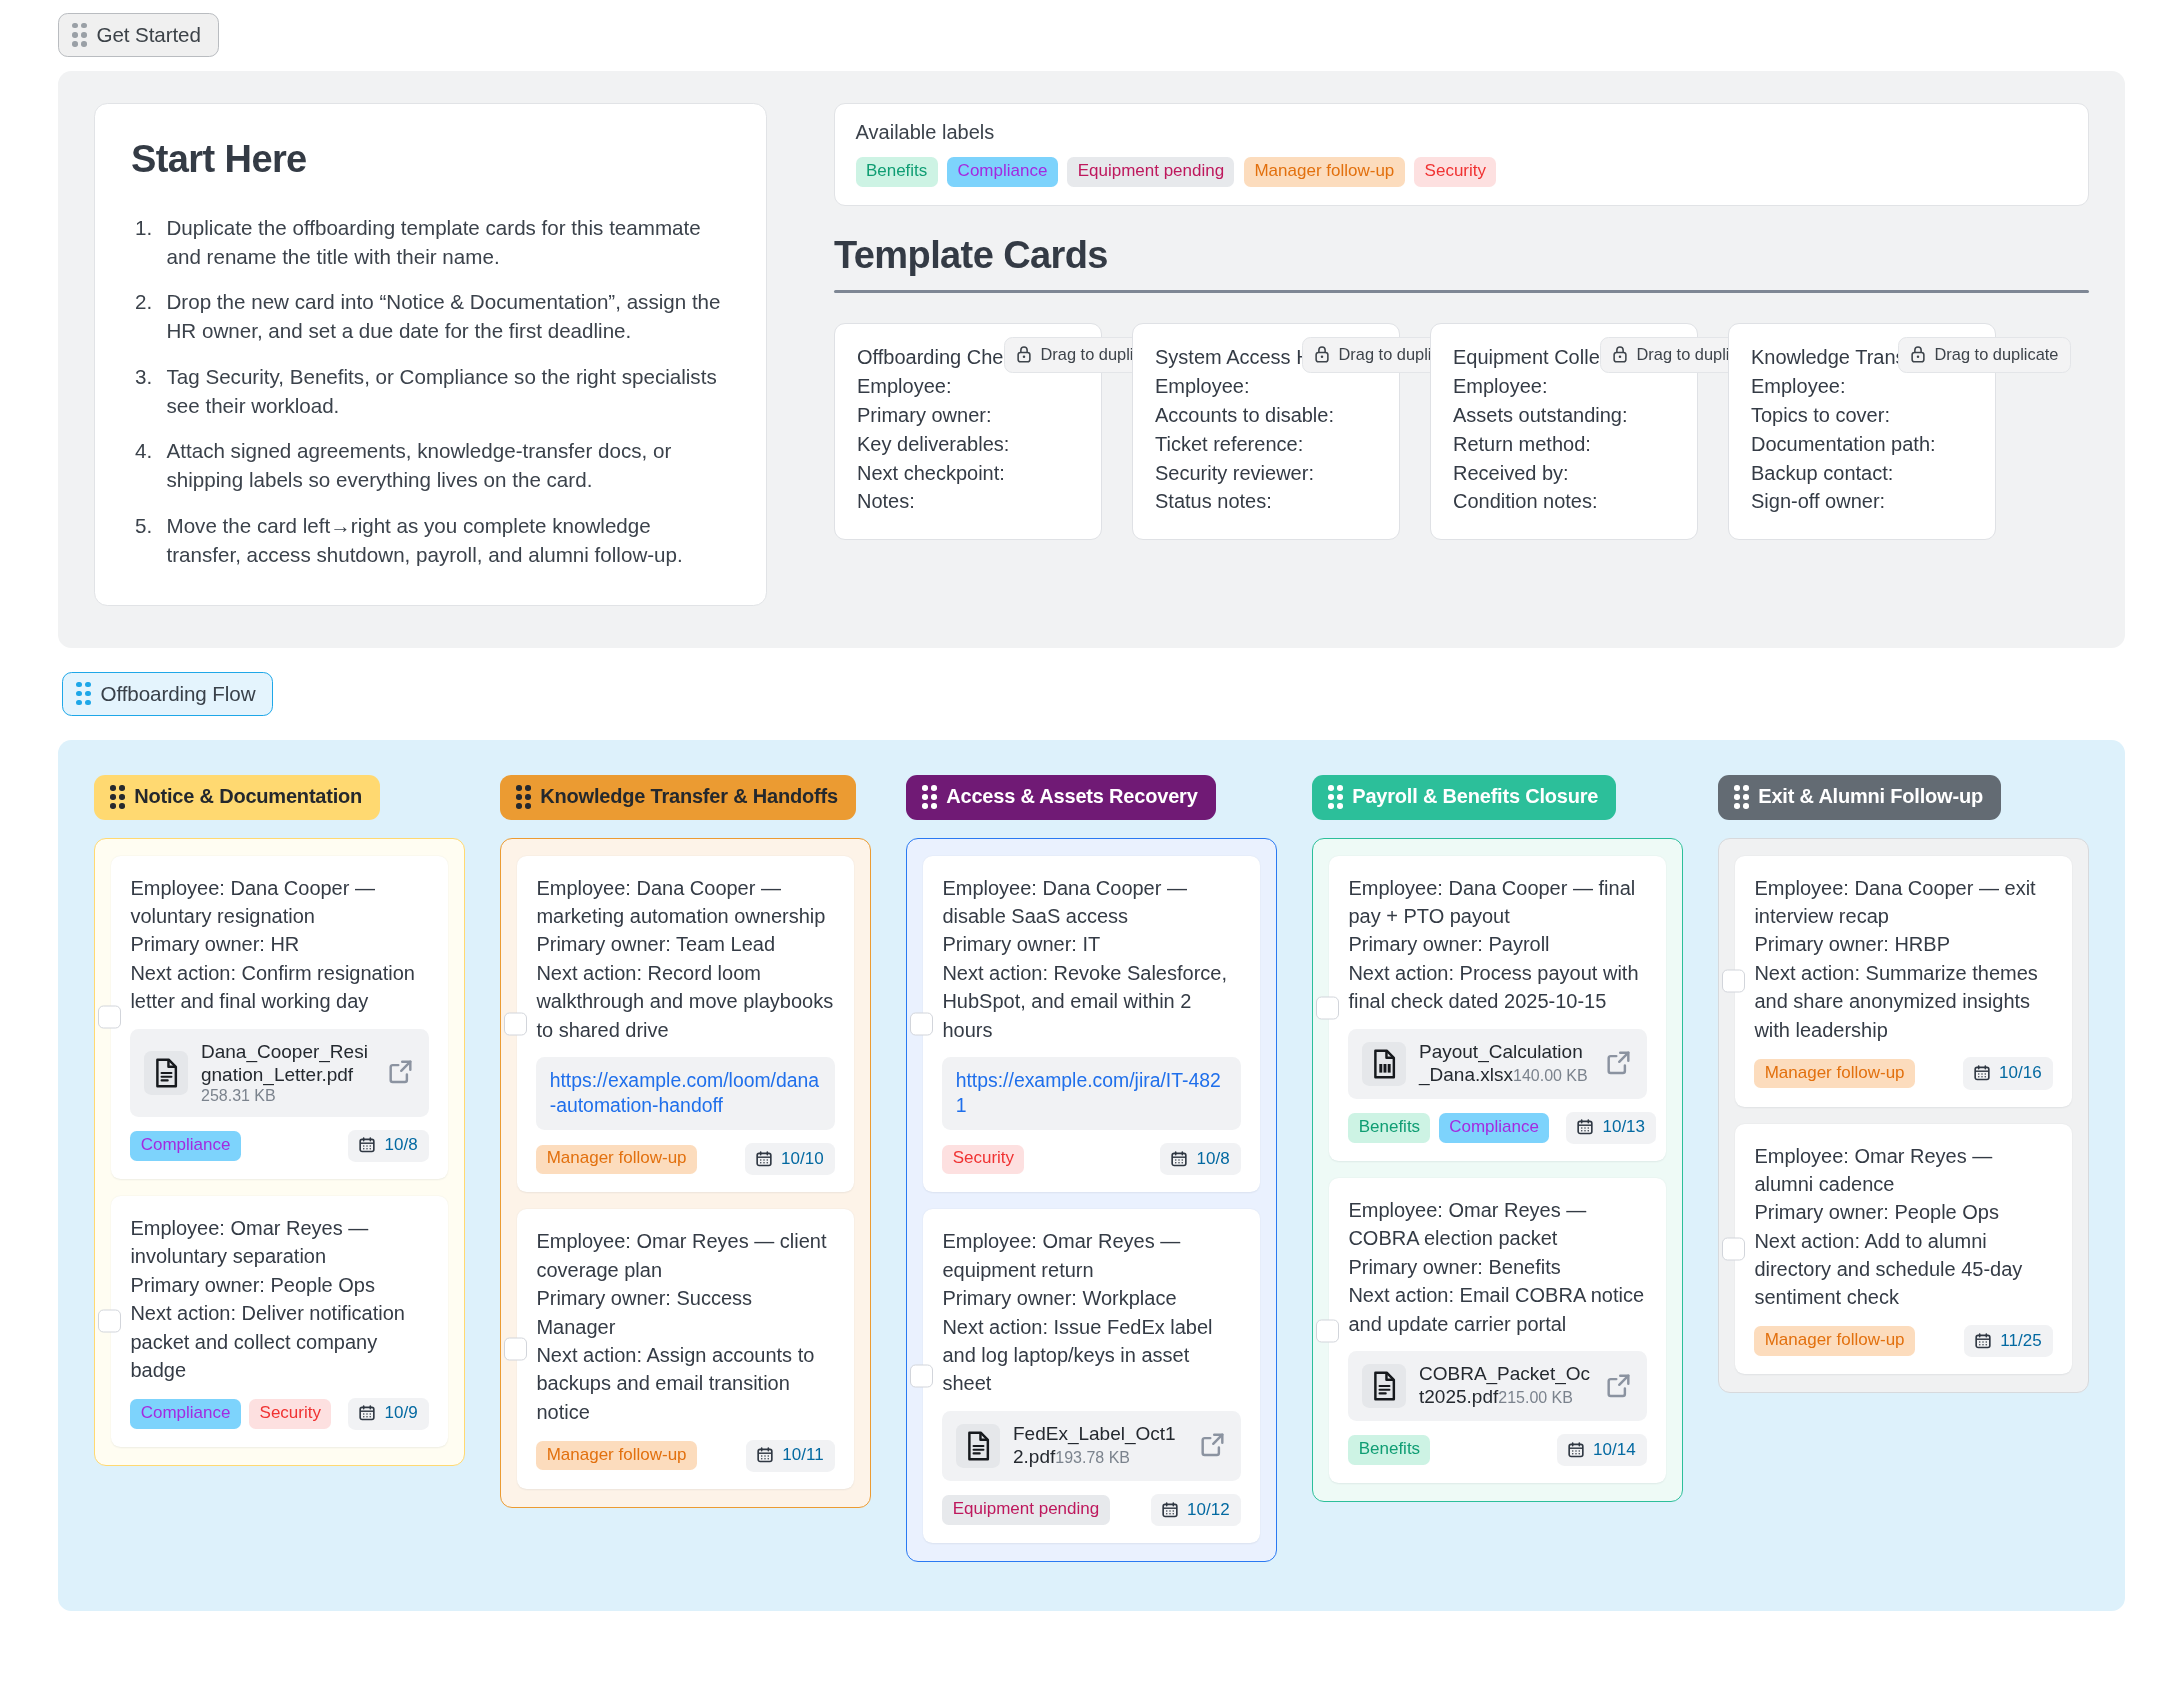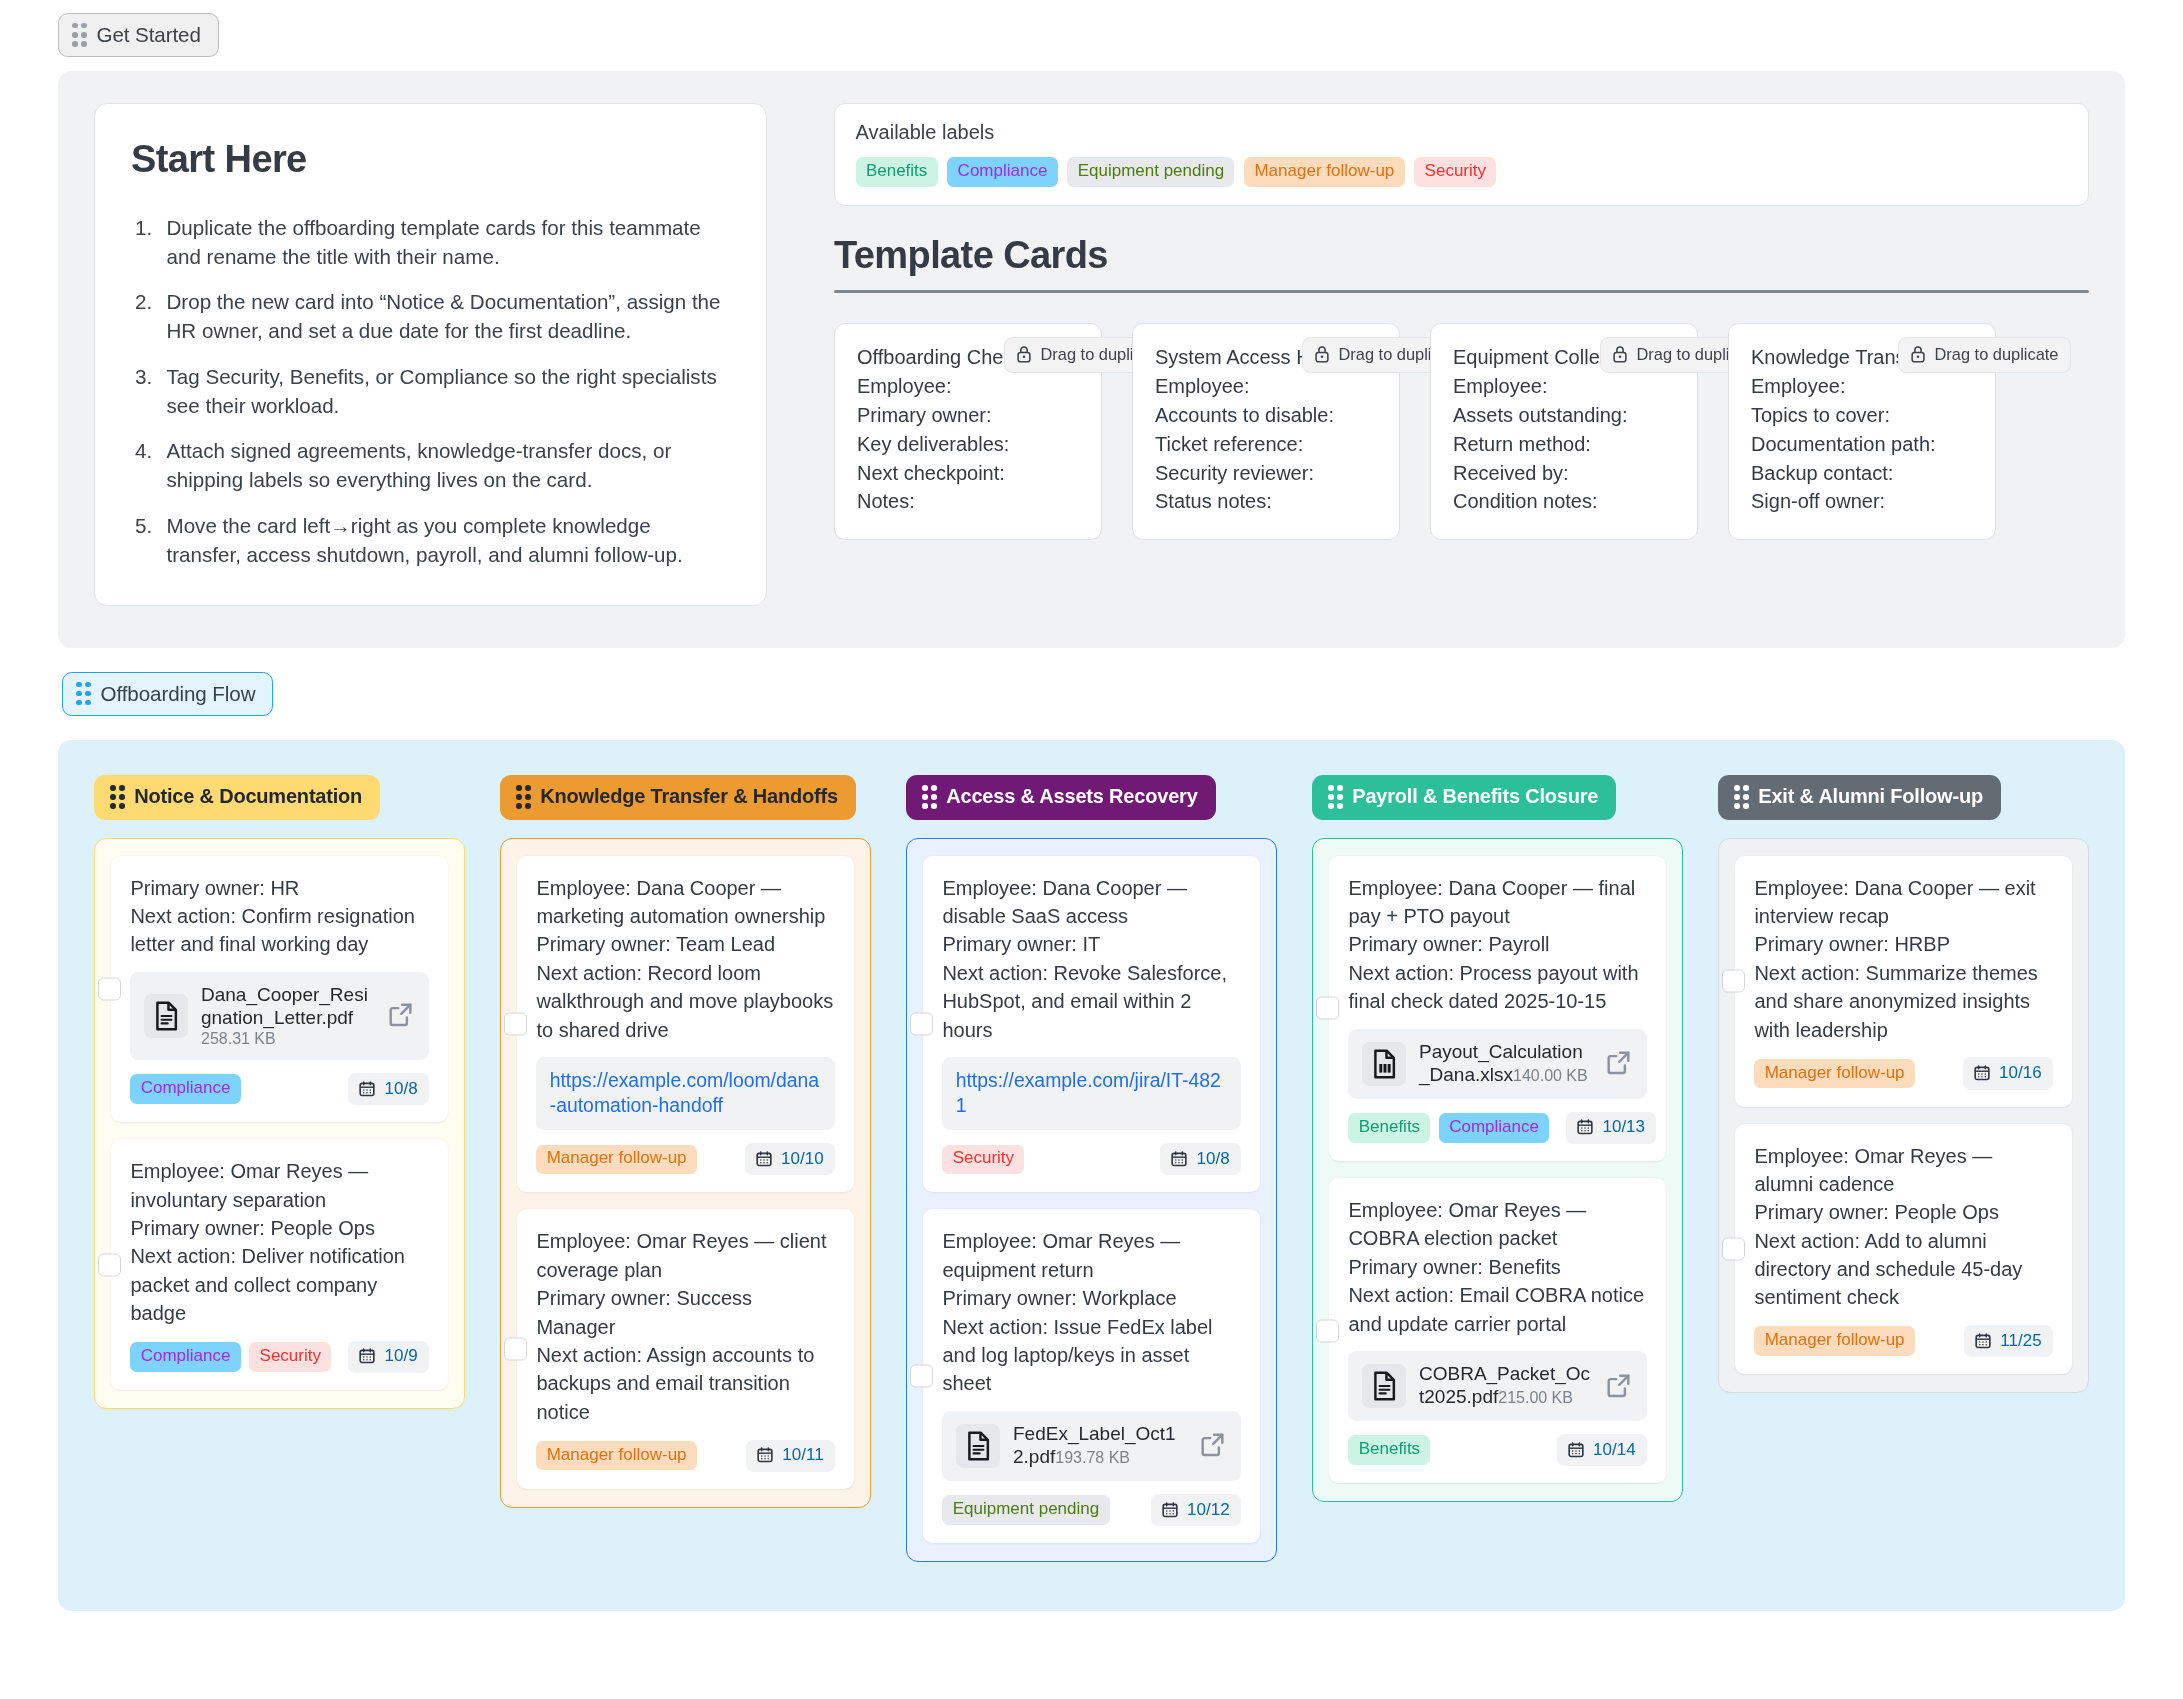--- a/index.html
+++ b/index.html
@@ -88,21 +88,21 @@
     display: inline-block;
     padding: 4.9px 10.3px 6px 10.3px;
     border-radius: 6.7px;
     font-size: 17px;
     font-weight: 500;
     white-space: nowrap;
     line-height: 1.1;
   }
   .chip.benefits   { background: #cdf3e4; color: #0f9d73; }
   .chip.compliance { background: #7dd3fc; color: #a32ae0; }
-  .chip.equipment  { background: #e7e9ec; color: #4d7c0f; }
+  .chip.equipment  { background: #e7e9ec; color: #be185d; }
   .chip.manager    { background: #fcdcbd; color: #e2700e; }
   .chip.security   { background: #fde0e0; color: #f03232; }
 
   .tpl-title {
     font-size: 38px; font-weight: 700; letter-spacing: -0.6px;
     color: #343b45;
     margin: 28px 0 0 0;
     padding: 0 0 13.3px 0;
   }
   .tpl-rule { height: 3px; background: #7e8794; border-radius: 1.8px; margin-bottom: 30px; }
@@ -391,20 +391,21 @@
             <i></i>
             <i></i>
             <i></i>
             <i></i>
           </span>
           <span>Notice &amp; Documentation</span>
         </div><div class="col-body c1">
           <div class="task">
             <div class="checkbox"></div>
             <div class="task-text">
+              <div>Employee: Dana Cooper — voluntary resignation</div>
               <div>Primary owner: HR</div>
               <div>Next action: Confirm resignation letter and final working day</div>
             </div>
             <div class="attach">
               <span class="fileicon">
                 <svg width="28" height="32" viewBox="0 0 22 26" fill="none">
   <path d="M4 2.2h9.2L19 8v15.8H4z" stroke="#16191d" stroke-width="2" stroke-linejoin="round" fill="none"></path>
   <path d="M13 2.4V8h5.6" stroke="#16191d" stroke-width="2" stroke-linejoin="round" fill="none"></path>
   <path d="M7.4 13h8M7.4 16h8M7.4 19h5" stroke="#16191d" stroke-width="1.7" stroke-linecap="round"></path>
 </svg>

